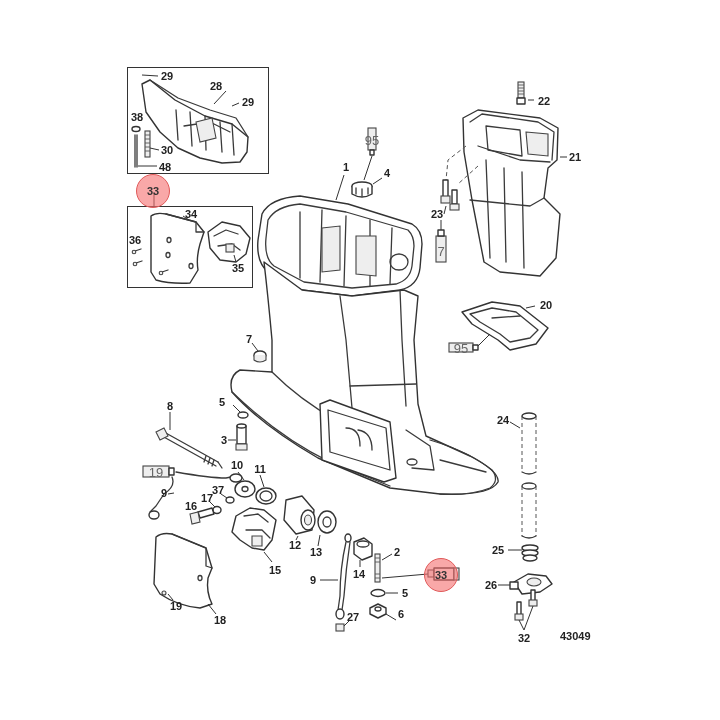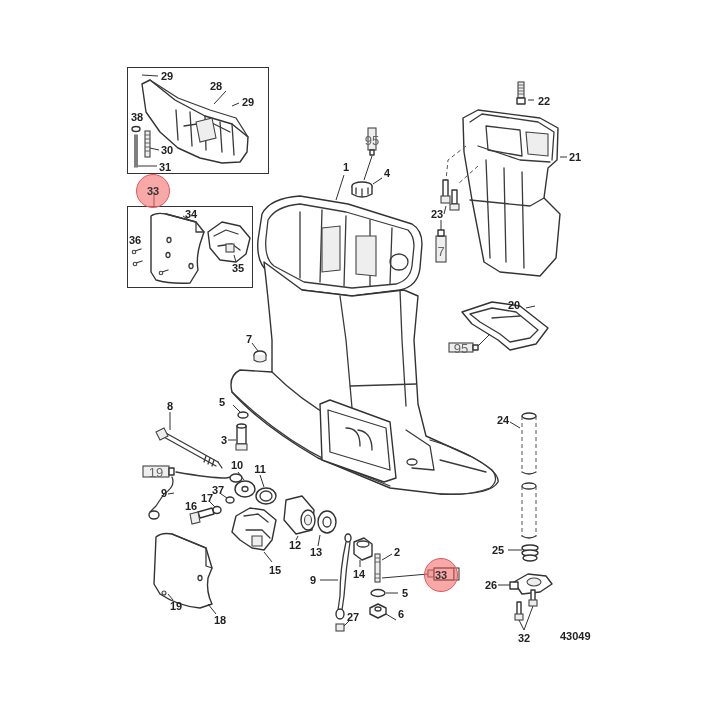--- a/index.html
+++ b/index.html
@@ -311,32 +311,32 @@
   <span class="tube-label" style="left:372px;top:140px;">95</span>
   <span class="tube-label" style="left:461px;top:348px;">95</span>
   <span class="tube-label" style="left:441px;top:251px;">7</span>
   <span class="tube-label" style="left:156px;top:472px;">19</span>
 
   <span class="callout" style="left:167px;top:76px;">29</span>
   <span class="callout" style="left:216px;top:86px;">28</span>
   <span class="callout" style="left:248px;top:102px;">29</span>
   <span class="callout" style="left:137px;top:117px;">38</span>
   <span class="callout" style="left:167px;top:150px;">30</span>
-  <span class="callout" style="left:165px;top:167px;">31</span>
+  <span class="callout" style="left:165px;top:167px;">48</span>
 
   <span class="callout" style="left:191px;top:214px;">34</span>
   <span class="callout" style="left:135px;top:240px;">36</span>
   <span class="callout" style="left:238px;top:268px;">35</span>
 
   <span class="callout" style="left:346px;top:167px;">1</span>
   <span class="callout" style="left:387px;top:173px;">4</span>
   <span class="callout" style="left:544px;top:101px;">22</span>
   <span class="callout" style="left:575px;top:157px;">21</span>
   <span class="callout" style="left:437px;top:214px;">23</span>
-  <span class="callout" style="left:514px;top:305px;">20</span>
+  <span class="callout" style="left:546px;top:305px;">20</span>
   <span class="callout" style="left:249px;top:339px;">7</span>
 
   <span class="callout" style="left:170px;top:406px;">8</span>
   <span class="callout" style="left:222px;top:402px;">5</span>
   <span class="callout" style="left:224px;top:440px;">3</span>
   <span class="callout" style="left:237px;top:465px;">10</span>
   <span class="callout" style="left:260px;top:469px;">11</span>
   <span class="callout" style="left:164px;top:493px;">9</span>
   <span class="callout" style="left:218px;top:490px;">37</span>
   <span class="callout" style="left:207px;top:498px;">17</span>

